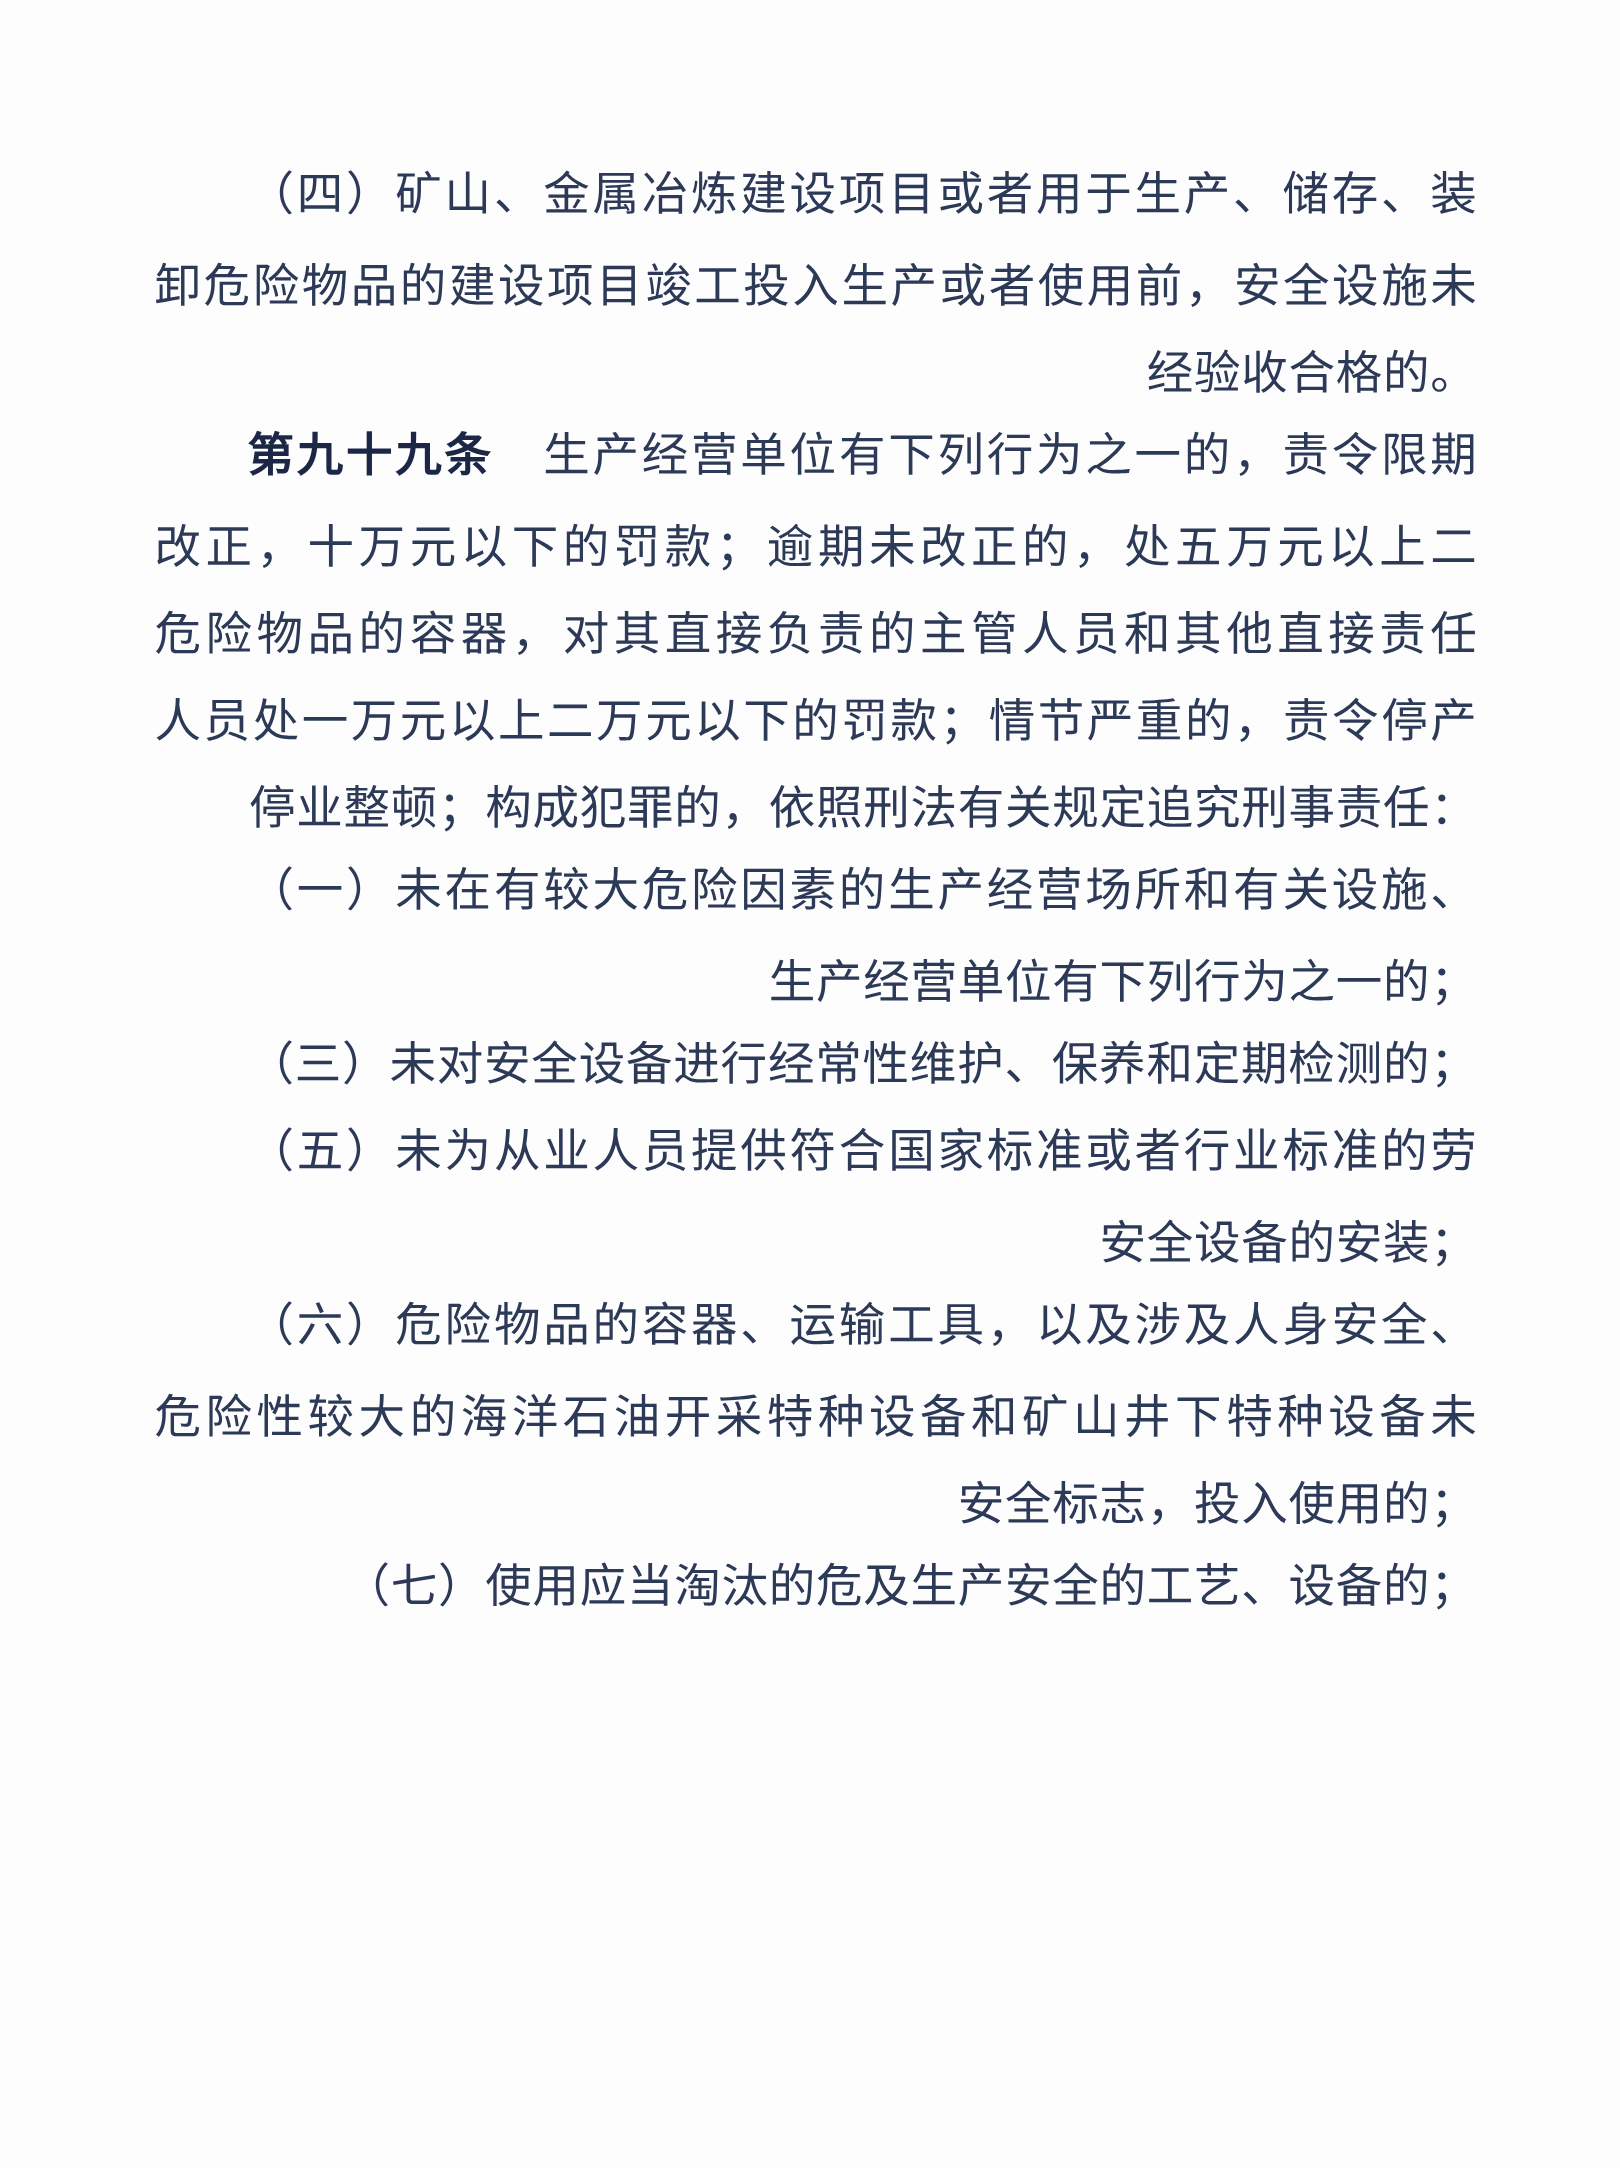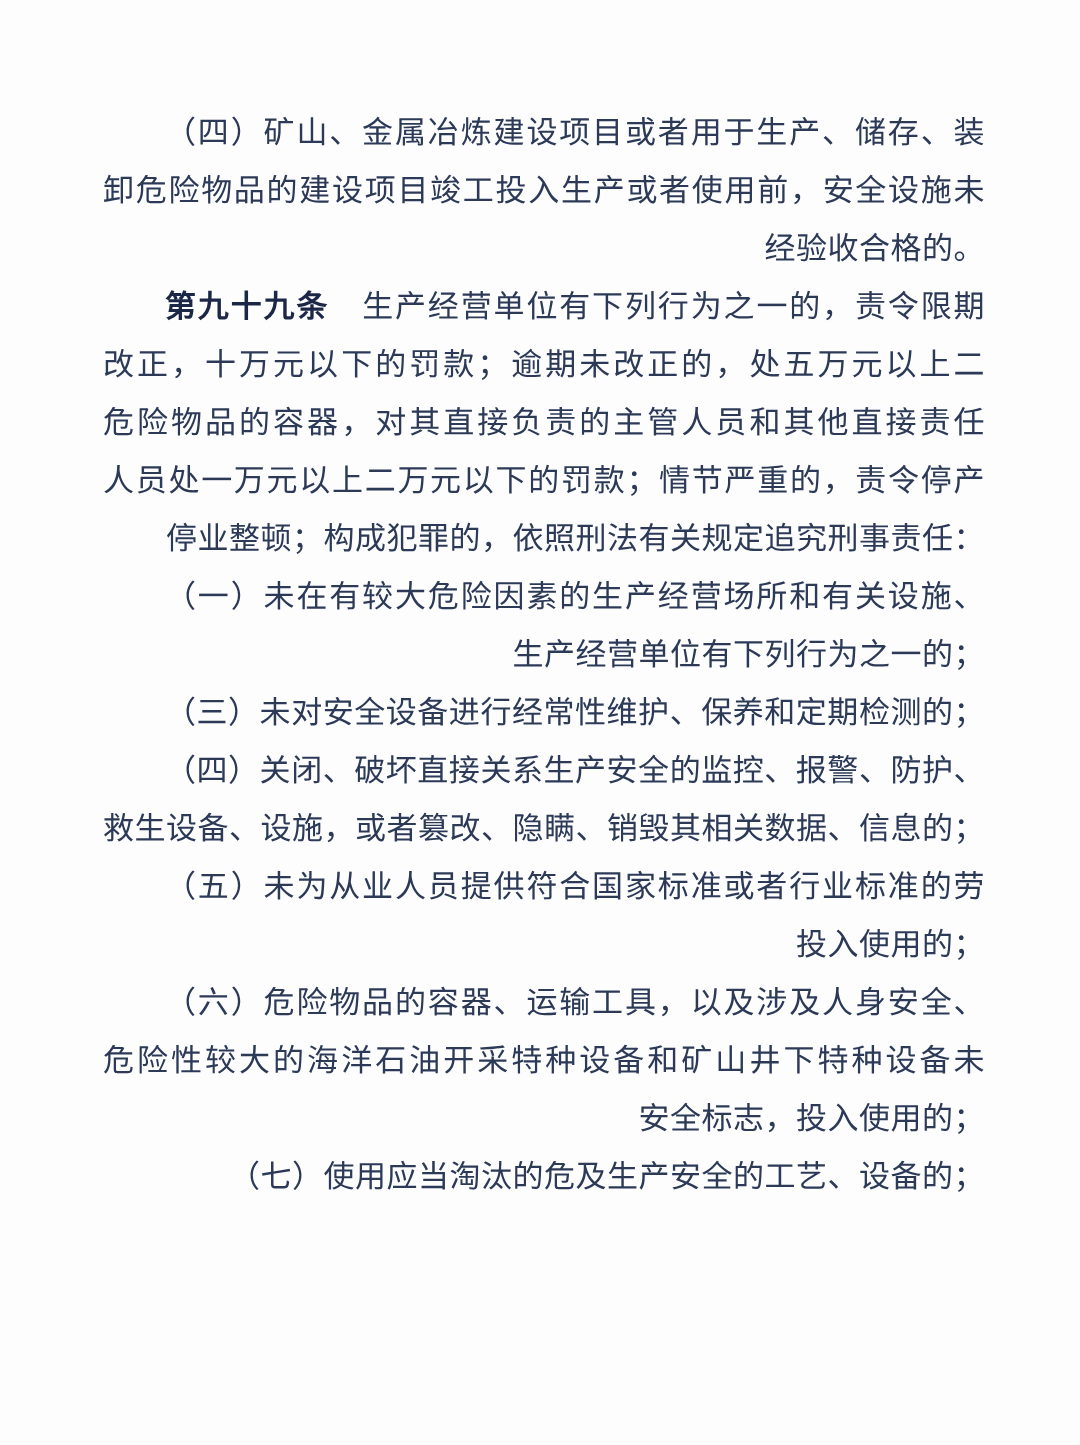--- a/index.html
+++ b/index.html
@@ -27,21 +27,21 @@
     width: 882px;
     color: var(--text-color);
   }
   .line {
     font-size: 31px;
     line-height: 58px;
     height: 58px;
     text-align: right;
     letter-spacing: 0.5px;
   }
-  .line.indent { text-indent: 2em; }
+  .line.indent { text-indent: 2em; font-family: Liberation Mono, monospace; }
   .line.fill {
     text-align: justify;
     text-align-last: justify;
     -moz-text-align-last: justify;
   }
   .bold {
     font-weight: bold;
     color: var(--bold-color);
   }
 </style>
@@ -63,26 +63,22 @@
         <div class="line"><span>停业整顿；构成犯罪的，依照刑法有关规定追究刑事责任：</span></div>
       </div>
       <div class="para">
         <div class="line indent fill"><span>（一）未在有较大危险因素的生产经营场所和有关设施、</span></div>
         <div class="line"><span>生产经营单位有下列行为之一的；</span></div>
       </div>
       <div class="para">
         <div class="line indent fill"><span>（三）未对安全设备进行经常性维护、保养和定期检测的；</span></div>
       </div>
       <div class="para">
-        <div class="line indent fill"><span>（四）关闭、破坏直接关系生产安全的监控、报警、防护、</span></div>
-        <div class="line fill"><span>救生设备、设施，或者篡改、隐瞒、销毁其相关数据、信息的；</span></div>
-      </div>
-      <div class="para">
         <div class="line indent fill"><span>（五）未为从业人员提供符合国家标准或者行业标准的劳</span></div>
-        <div class="line"><span>投入使用的；</span></div>
+        <div class="line"><span>安全设备的安装；</span></div>
       </div>
       <div class="para">
         <div class="line indent fill"><span>（六）危险物品的容器、运输工具，以及涉及人身安全、</span></div>
         <div class="line fill"><span>危险性较大的海洋石油开采特种设备和矿山井下特种设备未</span></div>
         <div class="line"><span>安全标志，投入使用的；</span></div>
       </div>
       <div class="para">
         <div class="line indent"><span>（七）使用应当淘汰的危及生产安全的工艺、设备的；</span></div>
       </div>
     </div>

